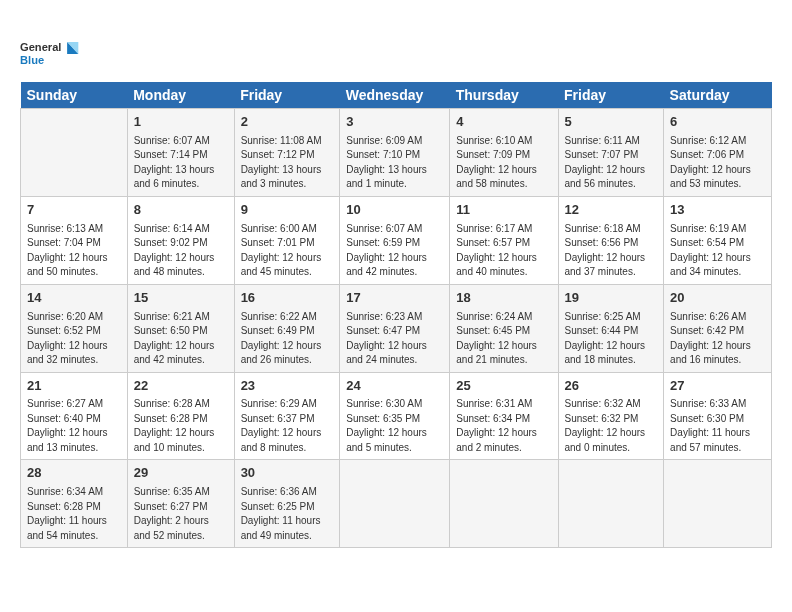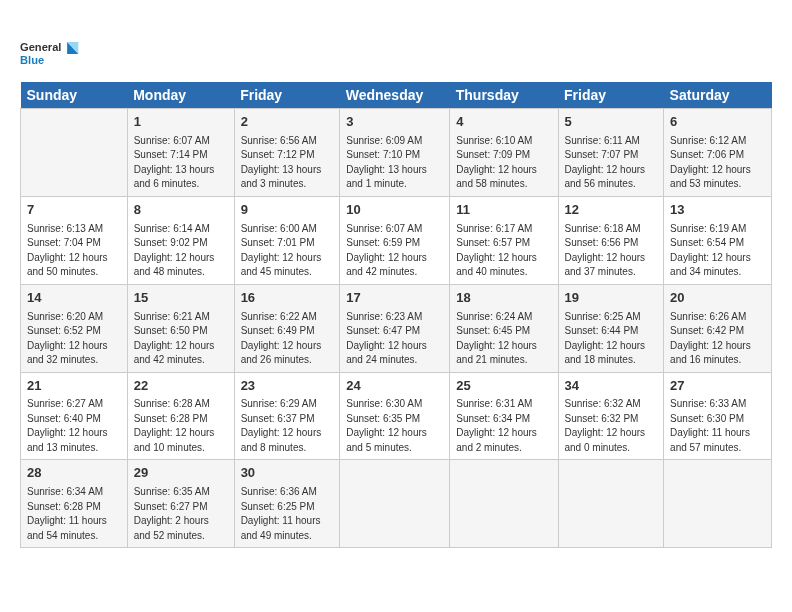--- a/index.html
+++ b/index.html
@@ -109,21 +109,21 @@
           <th>Wednesday</th>
           <th>Thursday</th>
           <th>Friday</th>
           <th>Saturday</th>
         </tr>
     </thead>
     <tbody id="calendar-body">
     <tr>
           <td class="empty"></td>
           <td><span class="day-num">1</span><span>Sunrise: 6:07 AM</span><br><span>Sunset: 7:14 PM</span><br><span>Daylight: 13 hours and 6 minutes.</span></td>
-          <td><span class="day-num">2</span><span>Sunrise: 6:56 AM</span><br><span>Sunset: 7:12 PM</span><br><span>Daylight: 13 hours and 3 minutes.</span></td>
+          <td><span class="day-num">2</span><span>Sunrise: 11:08 AM</span><br><span>Sunset: 7:12 PM</span><br><span>Daylight: 13 hours and 3 minutes.</span></td>
           <td><span class="day-num">3</span><span>Sunrise: 6:09 AM</span><br><span>Sunset: 7:10 PM</span><br><span>Daylight: 13 hours and 1 minute.</span></td>
           <td><span class="day-num">4</span><span>Sunrise: 6:10 AM</span><br><span>Sunset: 7:09 PM</span><br><span>Daylight: 12 hours and 58 minutes.</span></td>
           <td><span class="day-num">5</span><span>Sunrise: 6:11 AM</span><br><span>Sunset: 7:07 PM</span><br><span>Daylight: 12 hours and 56 minutes.</span></td>
           <td><span class="day-num">6</span><span>Sunrise: 6:12 AM</span><br><span>Sunset: 7:06 PM</span><br><span>Daylight: 12 hours and 53 minutes.</span></td>
         </tr>
         <tr>
           <td><span class="day-num">7</span><span>Sunrise: 6:13 AM</span><br><span>Sunset: 7:04 PM</span><br><span>Daylight: 12 hours and 50 minutes.</span></td>
           <td><span class="day-num">8</span><span>Sunrise: 6:14 AM</span><br><span>Sunset: 9:02 PM</span><br><span>Daylight: 12 hours and 48 minutes.</span></td>
           <td><span class="day-num">9</span><span>Sunrise: 6:00 AM</span><br><span>Sunset: 7:01 PM</span><br><span>Daylight: 12 hours and 45 minutes.</span></td>
           <td><span class="day-num">10</span><span>Sunrise: 6:07 AM</span><br><span>Sunset: 6:59 PM</span><br><span>Daylight: 12 hours and 42 minutes.</span></td>
@@ -139,21 +139,21 @@
           <td><span class="day-num">18</span><span>Sunrise: 6:24 AM</span><br><span>Sunset: 6:45 PM</span><br><span>Daylight: 12 hours and 21 minutes.</span></td>
           <td><span class="day-num">19</span><span>Sunrise: 6:25 AM</span><br><span>Sunset: 6:44 PM</span><br><span>Daylight: 12 hours and 18 minutes.</span></td>
           <td><span class="day-num">20</span><span>Sunrise: 6:26 AM</span><br><span>Sunset: 6:42 PM</span><br><span>Daylight: 12 hours and 16 minutes.</span></td>
         </tr>
         <tr>
           <td><span class="day-num">21</span><span>Sunrise: 6:27 AM</span><br><span>Sunset: 6:40 PM</span><br><span>Daylight: 12 hours and 13 minutes.</span></td>
           <td><span class="day-num">22</span><span>Sunrise: 6:28 AM</span><br><span>Sunset: 6:28 PM</span><br><span>Daylight: 12 hours and 10 minutes.</span></td>
           <td><span class="day-num">23</span><span>Sunrise: 6:29 AM</span><br><span>Sunset: 6:37 PM</span><br><span>Daylight: 12 hours and 8 minutes.</span></td>
           <td><span class="day-num">24</span><span>Sunrise: 6:30 AM</span><br><span>Sunset: 6:35 PM</span><br><span>Daylight: 12 hours and 5 minutes.</span></td>
           <td><span class="day-num">25</span><span>Sunrise: 6:31 AM</span><br><span>Sunset: 6:34 PM</span><br><span>Daylight: 12 hours and 2 minutes.</span></td>
-          <td><span class="day-num">34</span><span>Sunrise: 6:32 AM</span><br><span>Sunset: 6:32 PM</span><br><span>Daylight: 12 hours and 0 minutes.</span></td>
+          <td><span class="day-num">26</span><span>Sunrise: 6:32 AM</span><br><span>Sunset: 6:32 PM</span><br><span>Daylight: 12 hours and 0 minutes.</span></td>
           <td><span class="day-num">27</span><span>Sunrise: 6:33 AM</span><br><span>Sunset: 6:30 PM</span><br><span>Daylight: 11 hours and 57 minutes.</span></td>
         </tr>
         <tr>
           <td><span class="day-num">28</span><span>Sunrise: 6:34 AM</span><br><span>Sunset: 6:28 PM</span><br><span>Daylight: 11 hours and 54 minutes.</span></td>
           <td><span class="day-num">29</span><span>Sunrise: 6:35 AM</span><br><span>Sunset: 6:27 PM</span><br><span>Daylight: 2 hours and 52 minutes.</span></td>
           <td><span class="day-num">30</span><span>Sunrise: 6:36 AM</span><br><span>Sunset: 6:25 PM</span><br><span>Daylight: 11 hours and 49 minutes.</span></td>
           <td class="empty"></td>
           <td class="empty"></td>
           <td class="empty"></td>
           <td class="empty"></td>

